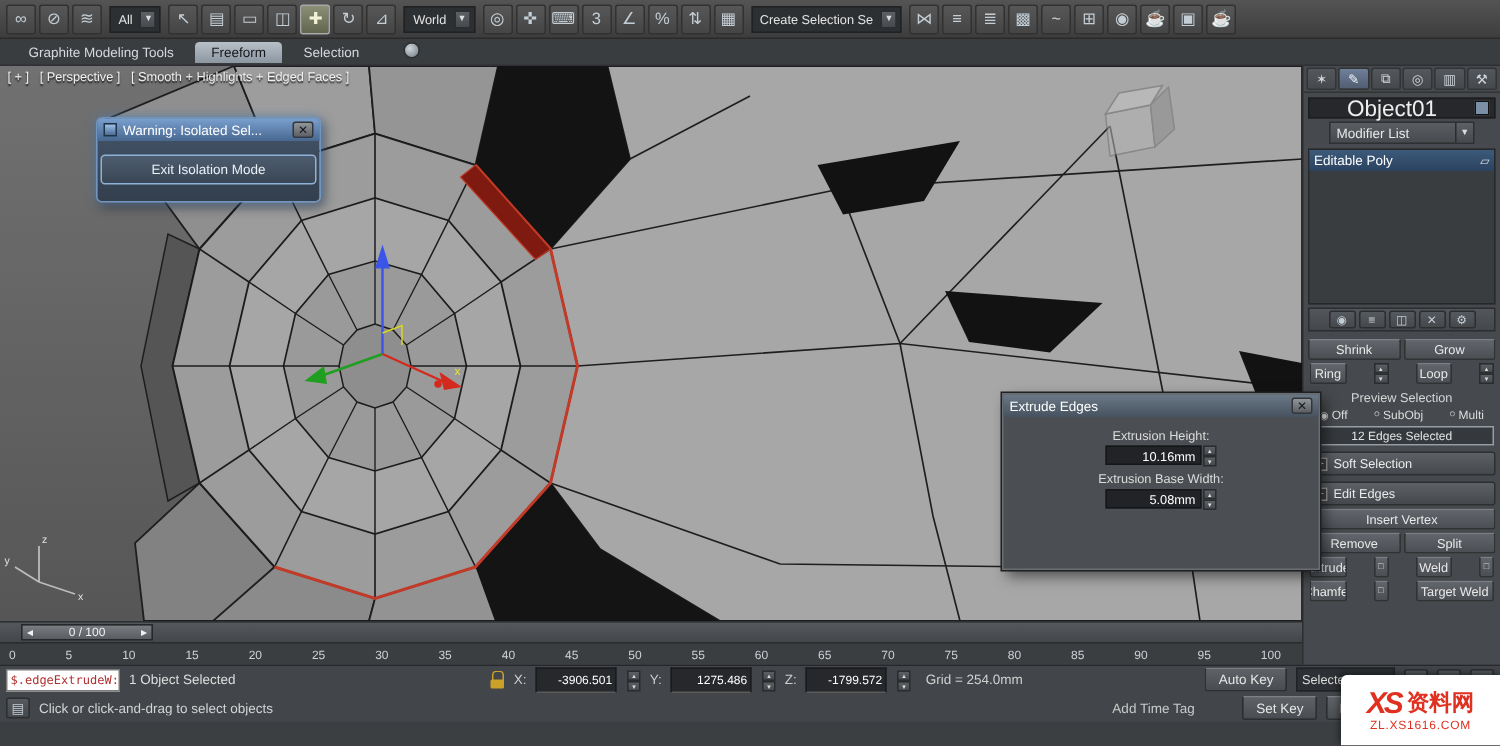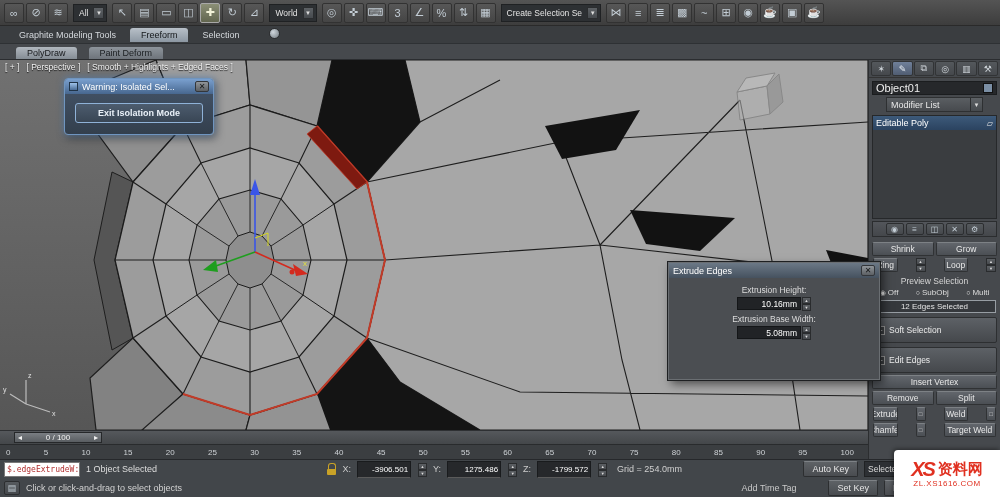--- a/index.html
+++ b/index.html
@@ -63,21 +63,21 @@
   .wmlogo { font-size:20px; font-style:italic; font-weight:bold; color:#e03020; letter-spacing:-2px; line-height:1; }
   .wmname { font-size:15px; font-weight:bold; color:#e03020; line-height:1.1; }
   .wmurl { font-size:8px; color:#e03020; letter-spacing:.5px; }
 
   
   .cpanel { width:132px; background:#46494d; border-left:1px solid #2c2e30; display:flex; flex-direction:column; overflow:hidden; }
   .ctabs { height:18px; display:flex; align-items:center; padding:1px 2px; gap:1px; border-bottom:1px solid #333; }
   .ctab { flex:1; height:15px; display:flex; align-items:center; justify-content:center; font-size:9px; color:#cfd5da; background:linear-gradient(#54585c,#45484c); border:1px solid #323436; border-radius:2px; }
   .ctab[data-active="1"] { background:linear-gradient(#70809a,#505d72); color:#f0f4f8; }
   .cnamerow { margin:3px 3px 2px; height:14px; background:#26282b; border:1px solid #1b1d1f; display:flex; align-items:center; padding:0 3px; gap:3px; }
-  .cname { color:#eeeeee; font-size:11px; flex:1; white-space:nowrap; overflow:hidden; }
+  .cname { color:#eeeeee; font-size:15px; flex:1; white-space:nowrap; overflow:hidden;text-align:center; }
   .cswatch { width:10px; height:10px; background:#7b8fa5; border:1px solid #111; }
   .cdd { margin:0 17px; height:15px; background:linear-gradient(#5a5e62,#474a4e); border:1px solid #2e3032; color:#e8e8e8; display:flex; align-items:center; justify-content:space-between; padding:0 0 0 4px; font-size:9px; }
   .cdd .arr { width:12px; height:13px; background:linear-gradient(#5d6165,#464a4e); display:flex; align-items:center; justify-content:center; font-size:6px; color:#ddd; border-left:1px solid #2b2d2f; }
   .cstack { margin:3px 3px 0; height:104px; background:#3a3d40; border:1px solid #26282a; }
   .cstackrow { height:14px; background:linear-gradient(#3d5a7a,#2b4360); color:#ffffff; display:flex; align-items:center; padding:0 3px; font-size:9px; gap:3px; }
   .cstackrow .ricon { margin-left:auto; font-size:8px; color:#e8e8e8; }
   .cstrip { height:16px; margin:2px 3px 0; display:flex; align-items:center; justify-content:center; gap:2px; background:linear-gradient(#53565b,#44474b); border:1px solid #2b2d2f; }
   .cstrip .sicon { width:18px; height:12px; font-size:8px; }
   .cbody { flex:1; padding:3px 2px; overflow:hidden; }
   .btn2 { display:grid; grid-template-columns:1fr 1fr; gap:2px; margin:2px 1px; }
@@ -86,31 +86,31 @@
   .cbtnw { grid-column:1 / 3; }
   .tw { grid-column:3 / 5; }
   .setbox { height:14px; background:linear-gradient(#62666c,#4b4f54); border:1px solid #303234; border-top-color:#7d8185; font-size:6px; color:#dddddd; display:flex; align-items:center; justify-content:center; border-radius:2px; }
   .cspin { display:flex; flex-direction:column; height:14px; }
   .cspin span { flex:1; background:linear-gradient(#5c6064,#46494d); border:1px solid #2a2c2e; font-size:4px; color:#ddd; display:flex; align-items:center; justify-content:center; }
   .grouplabel { text-align:center; font-size:8.5px; color:#d6d6d6; margin-top:4px; }
   .radios { display:flex; justify-content:space-around; margin:2px 0 3px; font-size:8px; color:#dddddd; }
   .radio { display:flex; align-items:center; gap:2px; }
   .rdot { font-size:7px; color:#e8e8e8; }
   .selinfo { margin:3px 2px; height:13px; border:1px solid #979da3; background:#35383c; color:#e4e4e4; font-size:8px; display:flex; align-items:center; justify-content:center; }
-  .rollout { margin:4px 1px 0; height:26px; background:linear-gradient(#5d6166,#45484c); border:1px solid #2d2f31; border-radius:2px; display:flex; align-items:center; padding:0 3px; color:#ebebeb; font-size:8.5px; gap:4px; }
+  .rollout { margin:4px 1px 0; height:16px; background:linear-gradient(#5d6166,#45484c); border:1px solid #2d2f31; border-radius:2px; display:flex; align-items:center; padding:0 3px; color:#ebebeb; font-size:8.5px; gap:4px; }
   .rollout .pm { width:9px; height:9px; border:1px solid #9a9a9a; background:#3c3f42; font-size:7px; line-height:7px; display:flex; align-items:center; justify-content:center; color:#eee; }
 
   
   .dlg { position:absolute; z-index:10; font-size:9px; }
   .tbar { height:15px; display:flex; align-items:center; padding:0 4px; color:#ffffff; gap:4px; }
   .tico { width:9px; height:9px; background:linear-gradient(#9ec2ea,#4a6c96); border:1px solid #203448; flex:0 0 auto; }
   .closebtn { margin-left:auto; width:14px; height:11px; background:linear-gradient(#90959a,#5c6064); border:1px solid #33363a; color:#16181a; font-size:8px; line-height:9px; text-align:center; border-radius:2px; }
   .warn { left:64px; top:78px; width:150px; height:57px; border-radius:4px; border:1px solid #6f95c0; background:linear-gradient(#45556a,#333f4d); box-shadow:0 0 7px rgba(100,150,210,.65), 2px 3px 8px rgba(0,0,0,.5); }
   .warn .tbar { background:linear-gradient(#7aa0cf,#47678f); border-radius:3px 3px 0 0; }
-  .warnbtn { margin:9px auto 10px; width:128px; height:20px; background:linear-gradient(#4d5c6e,#394655); border:1px solid #8fb2d8; border-radius:3px; color:#e9f0f8; display:flex; align-items:center; justify-content:center;font-weight:bold; }
+  .warnbtn { margin:9px auto 10px; width:144px; height:20px; background:linear-gradient(#4d5c6e,#394655); border:1px solid #8fb2d8; border-radius:3px; color:#e9f0f8; display:flex; align-items:center; justify-content:center; }
   .extrude { left:668px; top:262px; width:212px; height:118px; background:#4b4e52; border:1px solid #6a6e72; outline:1px solid #1e2022; box-shadow:3px 4px 9px rgba(0,0,0,.55); }
   .extrude .tbar { background:linear-gradient(#6b7886,#46525f); }
   .exbody { padding:3px 6px; display:flex; flex-direction:column; align-items:center; }
   .exlabel { color:#dcdcdc; font-size:8.5px; margin-top:4px; }
   .exfield { display:flex; margin-top:2px; }
   .exinput { width:64px; height:13px; background:#212326; border:1px solid #141618; color:#ffffff; font-size:8.5px; display:flex; align-items:center; justify-content:flex-end; padding:0 3px; }
   .exbtns { display:flex; gap:17px; margin-top:10px; }
   .exbtn { width:54px; height:15px; background:linear-gradient(#656970,#4c5055); border:1px solid #2e3033; border-top-color:#868a8e; border-radius:2px; color:#eceeef; font-size:8.5px; display:flex; align-items:center; justify-content:center; }
 </style>
 </head>
@@ -199,25 +199,20 @@
         </span><span class="tbtn">
           <span>☕</span>
         </span></div>
   </div>
 
   <div class="rtabs">
     <div style="display:contents">
       
     <span class="rtab" data-active="0">Graphite Modeling Tools</span><span class="rtab" data-active="1">Freeform</span><span class="rtab" data-active="0">Selection</span></div>
     <span class="rcircle"></span>
-  </div>
-  <div class="rsub">
-    <div style="display:contents">
-      
-    <span class="rsubtab" data-active="1">PolyDraw</span><span class="rsubtab" data-active="0">Paint Deform</span></div>
   </div>
 
   <div class="middle">
     <div class="leftcol">
 
       <div class="viewport">
         <svg viewBox="0 0 868 370" width="868" height="370">
 
           <polygon points="367,122 385,200 367,278 400,322 480,370 868,370 868,0 405,0 420,62" fill="#a7a7a7" stroke="#1e1e1e" stroke-width="1.2"></polygon>
           <path d="M385,200 L600,185 L868,215 M367,122 L560,82 L868,62 M560,82 L600,185 L622,300 L640,370 M740,40 L762,150 L784,262 L800,370 M367,278 L520,332 L868,336 M420,62 L500,20 M600,185 L740,40" stroke="#1e1e1e" stroke-width="1.1" fill="none"></path>

